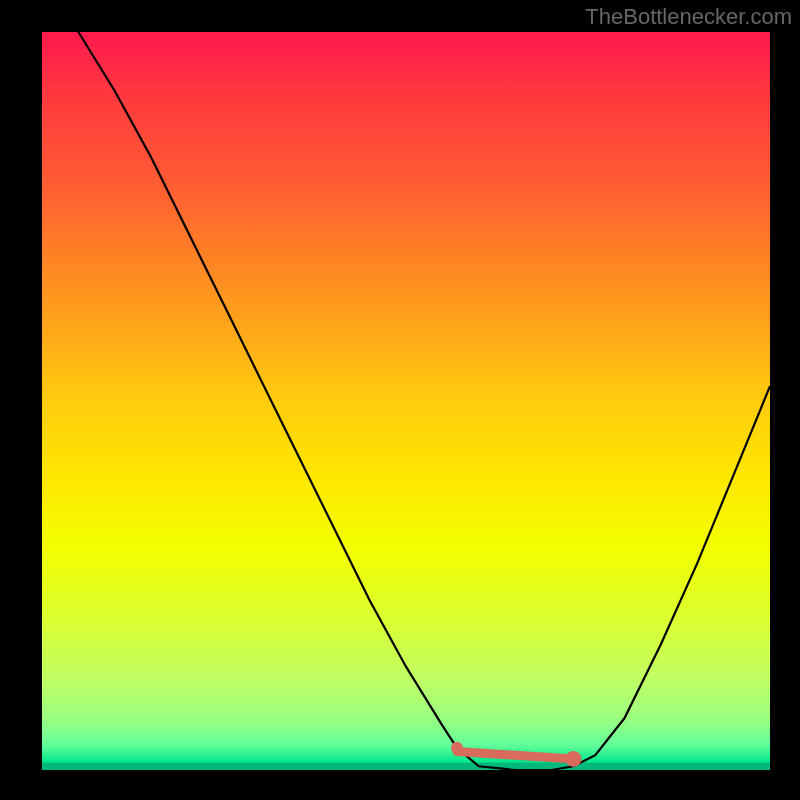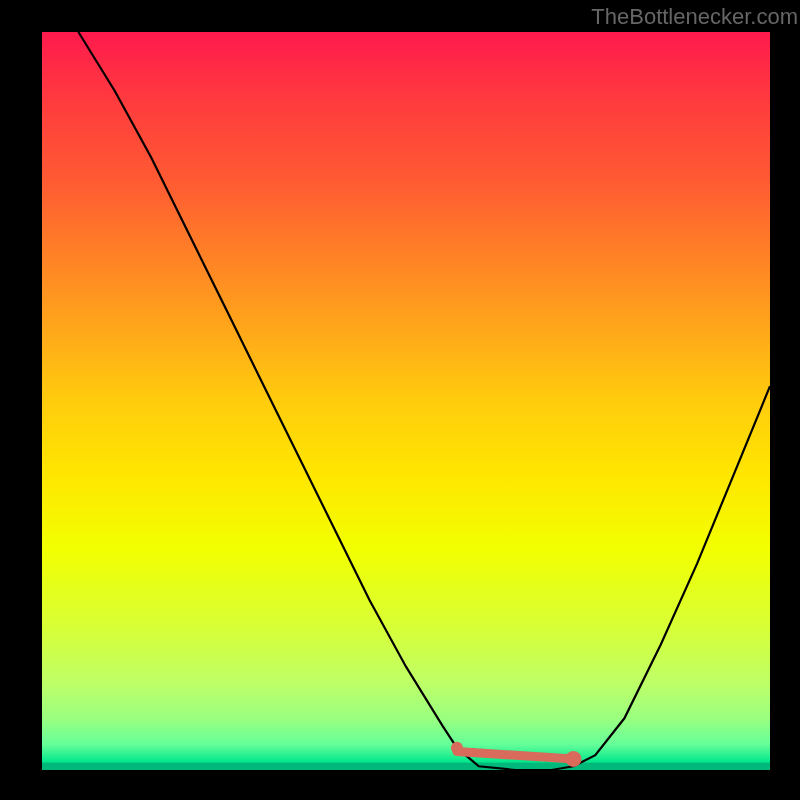--- a/index.html
+++ b/index.html
@@ -7,21 +7,21 @@
     padding: 0;
     background: #000;
     width: 800px;
     height: 800px;
     position: relative;
     font-family: Arial, sans-serif;
   }
   .watermark {
     position: absolute;
     top: 4px;
-    right: 2px;
+    right: 8px;
     color: #666;
     font-size: 22px;
     font-weight: 500;
     z-index: 10;
   }
   .plot-area {
     position: absolute;
     left: 42px;
     top: 32px;
     width: 728px;

